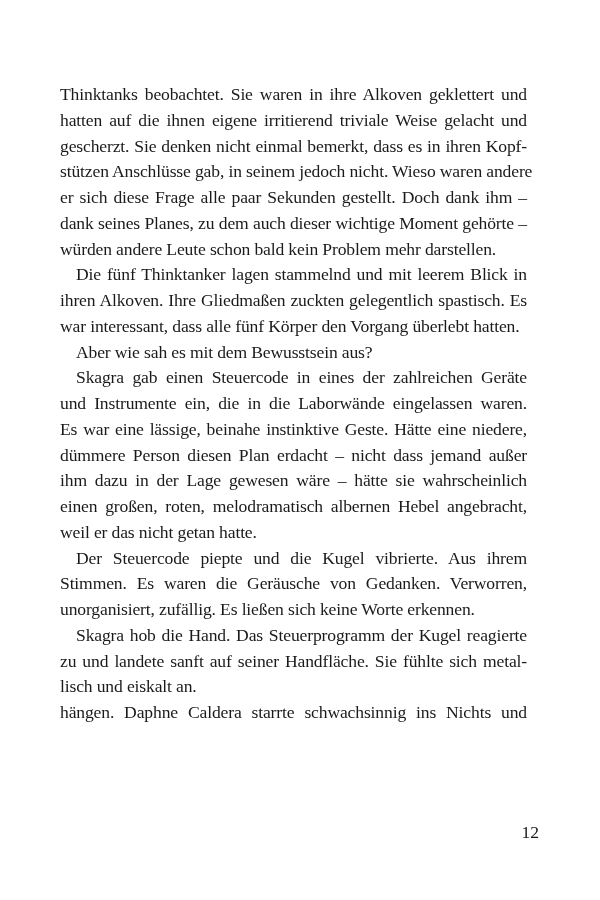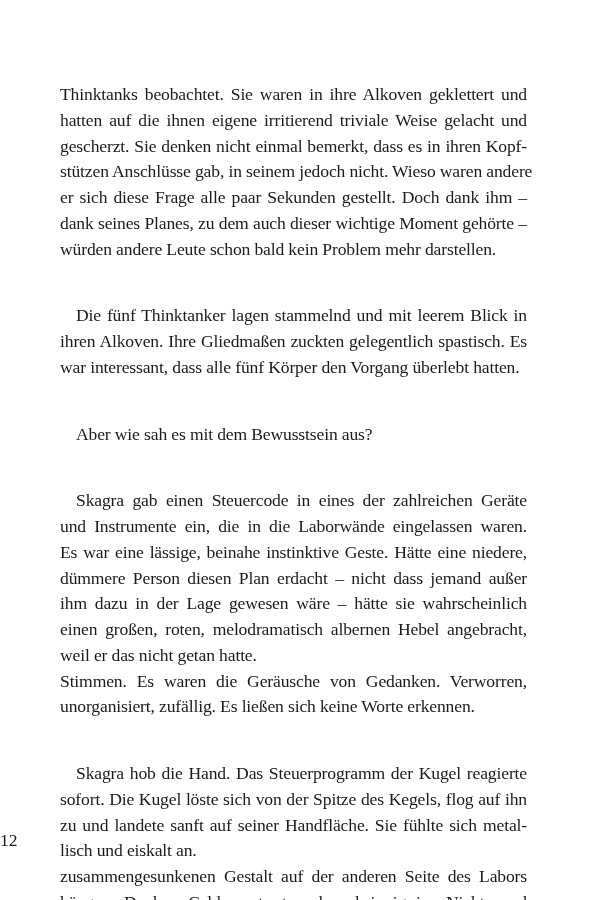--- a/index.html
+++ b/index.html
@@ -11,25 +11,25 @@
     position: absolute; left: 60px; top: 82px; width: 467px;
     font-family: "Liberation Serif", "DejaVu Serif", serif;
     font-size: 17.6px; line-height: 25.75px; color: #1a1a1a;
     letter-spacing: -0.15px;
   }
   .line {
     display: block; height: 25.75px; white-space: nowrap;
     text-align: justify; text-align-last: justify; font-family: Liberation Serif, serif;
   }
   .line.last { text-align-last: left; }
-  .line.indent { padding-left: 16px; margin-top: 41px; }
+  .line.indent { padding-left: 16px; }
   .page-number {
-    position: absolute; left: 0; width: 539px; top: 822px; text-align: left;
+    position: absolute; left: 0; width: 539px; top: 822px; text-align: right;
     font-family: "Liberation Serif", "DejaVu Serif", serif;
-    font-size: 17.6px; color: #1a1a1a; margin-top: 8px;
+    font-size: 17.6px; color: #1a1a1a;
   }
 </style>
 </head>
 <body>
 
 <div class="page">
   <div class="text-block">
 
     <div>
       <span class="line">Thinktanks beobachtet. Sie waren in ihre Alkoven geklettert und</span>
@@ -55,32 +55,31 @@
       <span class="line indent">Skagra gab einen Steuercode in eines der zahlreichen Geräte</span>
       <span class="line">und Instrumente ein, die in die Laborwände eingelassen waren.</span>
       <span class="line">Es war eine lässige, beinahe instinktive Geste. Hätte eine niedere,</span>
       <span class="line">dümmere Person diesen Plan erdacht – nicht dass jemand außer</span>
       <span class="line">ihm dazu in der Lage gewesen wäre – hätte sie wahrscheinlich</span>
       <span class="line">einen großen, roten, melodramatisch albernen Hebel angebracht,</span>
       <span class="line last">weil er das nicht getan hatte.</span>
     </div>
 
     <div>
+      <span class="line indent">Der Steuercode piepte und die Kugel vibrierte. Aus ihrem</span>
       <span class="line">Stimmen. Es waren die Geräusche von Gedanken. Verworren,</span>
       <span class="line last">unorganisiert, zufällig. Es ließen sich keine Worte erkennen.</span>
     </div>
 
     <div>
       <span class="line indent">Skagra hob die Hand. Das Steuerprogramm der Kugel reagierte</span>
-      <span class="line">sofort. Die Kugel löste sich von der Spitze des Kegels, flog auf ihn</span>
       <span class="line">zu und landete sanft auf seiner Handfläche. Sie fühlte sich metal-</span>
       <span class="line last">lisch und eiskalt an.</span>
     </div>
 
     <div>
-      <span class="line">zusammengesunkenen Gestalt auf der anderen Seite des Labors</span>
       <span class="line">hängen. Daphne Caldera starrte schwachsinnig ins Nichts und</span>
 
     </div>
   </div>
 
   <div class="page-number">12</div>
 </div>
 
 </body></html>

